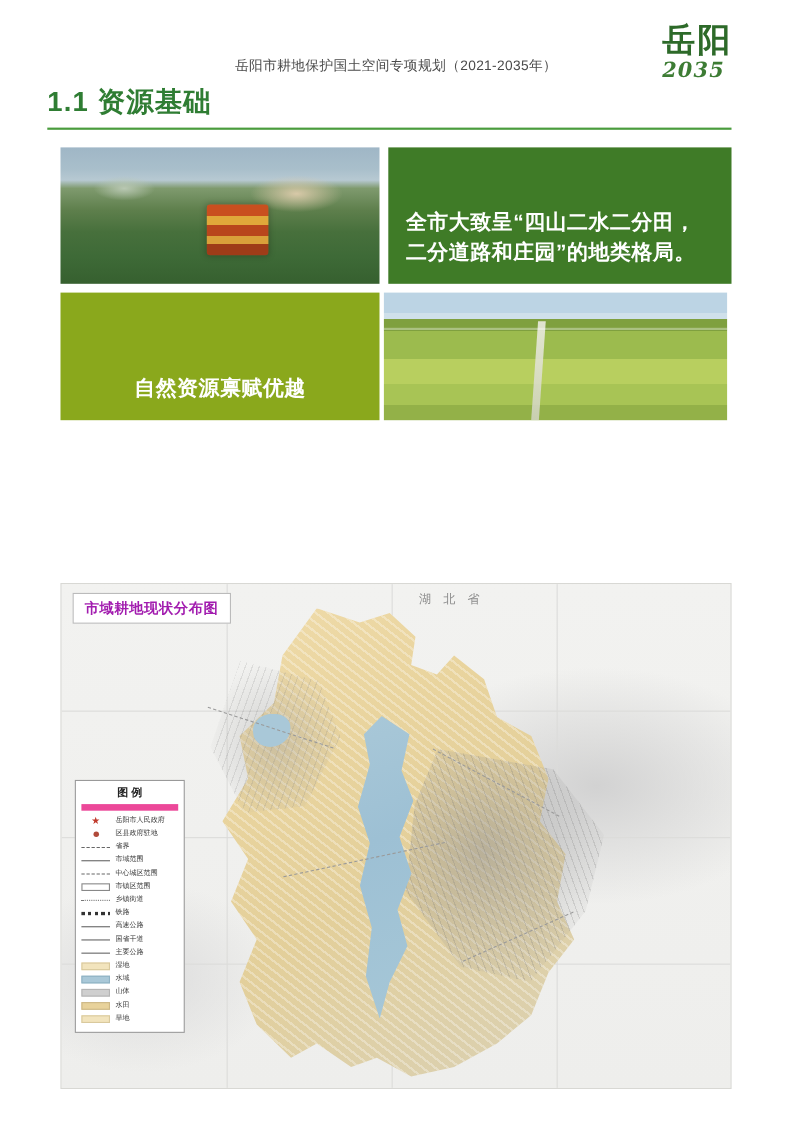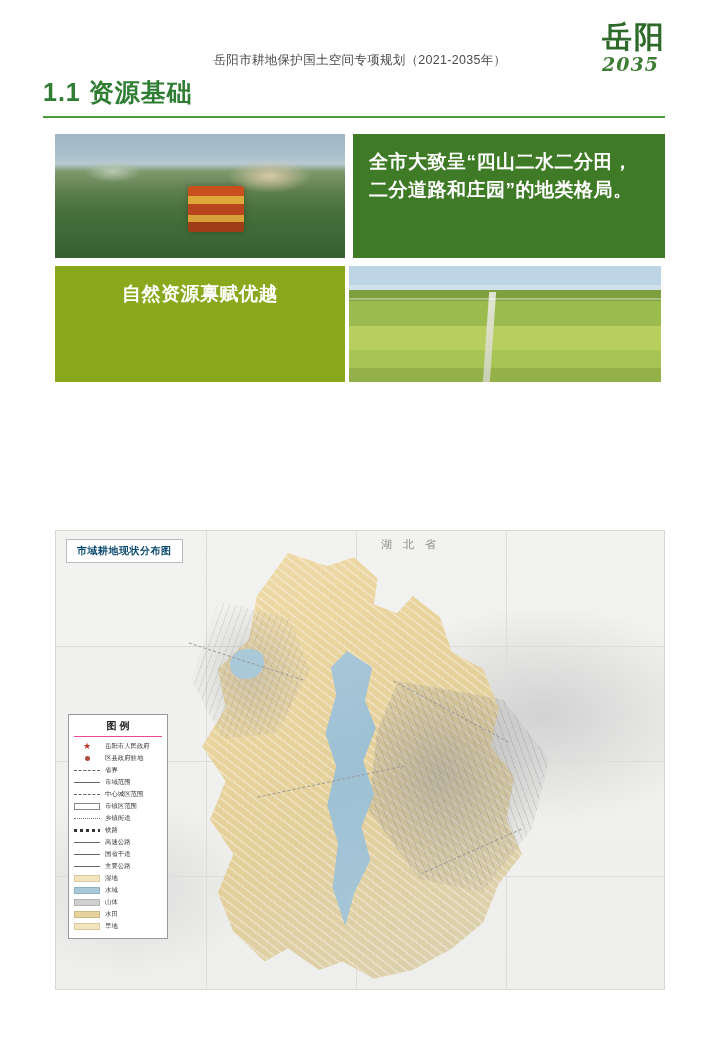--- a/index.html
+++ b/index.html
@@ -77,21 +77,21 @@
   .blocks { position: absolute; left: 55px; top: 134px; width: 610px; }
 
   .row { display: flex; width: 100%; margin-bottom: 8px; }
 
   .tile {
     position: relative;
     overflow: hidden;
   }
   .tile.text {
     display: flex;
-    align-items: flex-start;
+    align-items: flex-end;
     padding: 14px 16px;
   }
   .tile.text p {
     color: #ffffff;
     font-weight: bold;
     font-size: 19px;
     line-height: 1.45;
     letter-spacing: 0.5px;
   }
   .tile.text.center { justify-content: center; text-align: center; }
@@ -185,23 +185,23 @@
   }
   .gv { width: 1px; top: 0; bottom: 0; }
   .gh { height: 1px; left: 0; right: 0; }
 
   .map-label {
     position: absolute;
     left: 10px; top: 8px;
     background: #ffffff;
     border: 1px solid #bbb;
     padding: 4px 10px;
-    font-size: 10px;
-    font-weight: bold;
-    color: #0c4a6e;
+    font-size: 13px;
+    font-weight: bold;
+    color: #a21caf;
     letter-spacing: 0.5px;
   }
   .prov-label {
     position: absolute;
     left: 325px; top: 6px;
     font-size: 11px;
     color: #8a8a8a;
     letter-spacing: 4px;
   }
 
@@ -271,21 +271,21 @@
     background: #ffffff;
     border: 1px solid #999;
     padding: 4px 5px 6px 5px;
   }
   .legend-title {
     font-size: 10px;
     font-weight: bold;
     color: #222;
     text-align: center;
     padding-bottom: 3px;
-    border-bottom: 1px solid #ec4899;
+    border-bottom: 6px solid #ec4899;
     margin-bottom: 3px;
   }
   .legend-row {
     display: flex;
     align-items: center;
     height: 12px;
     font-size: 6.4px;
     color: #333;
     line-height: 1;
   }

